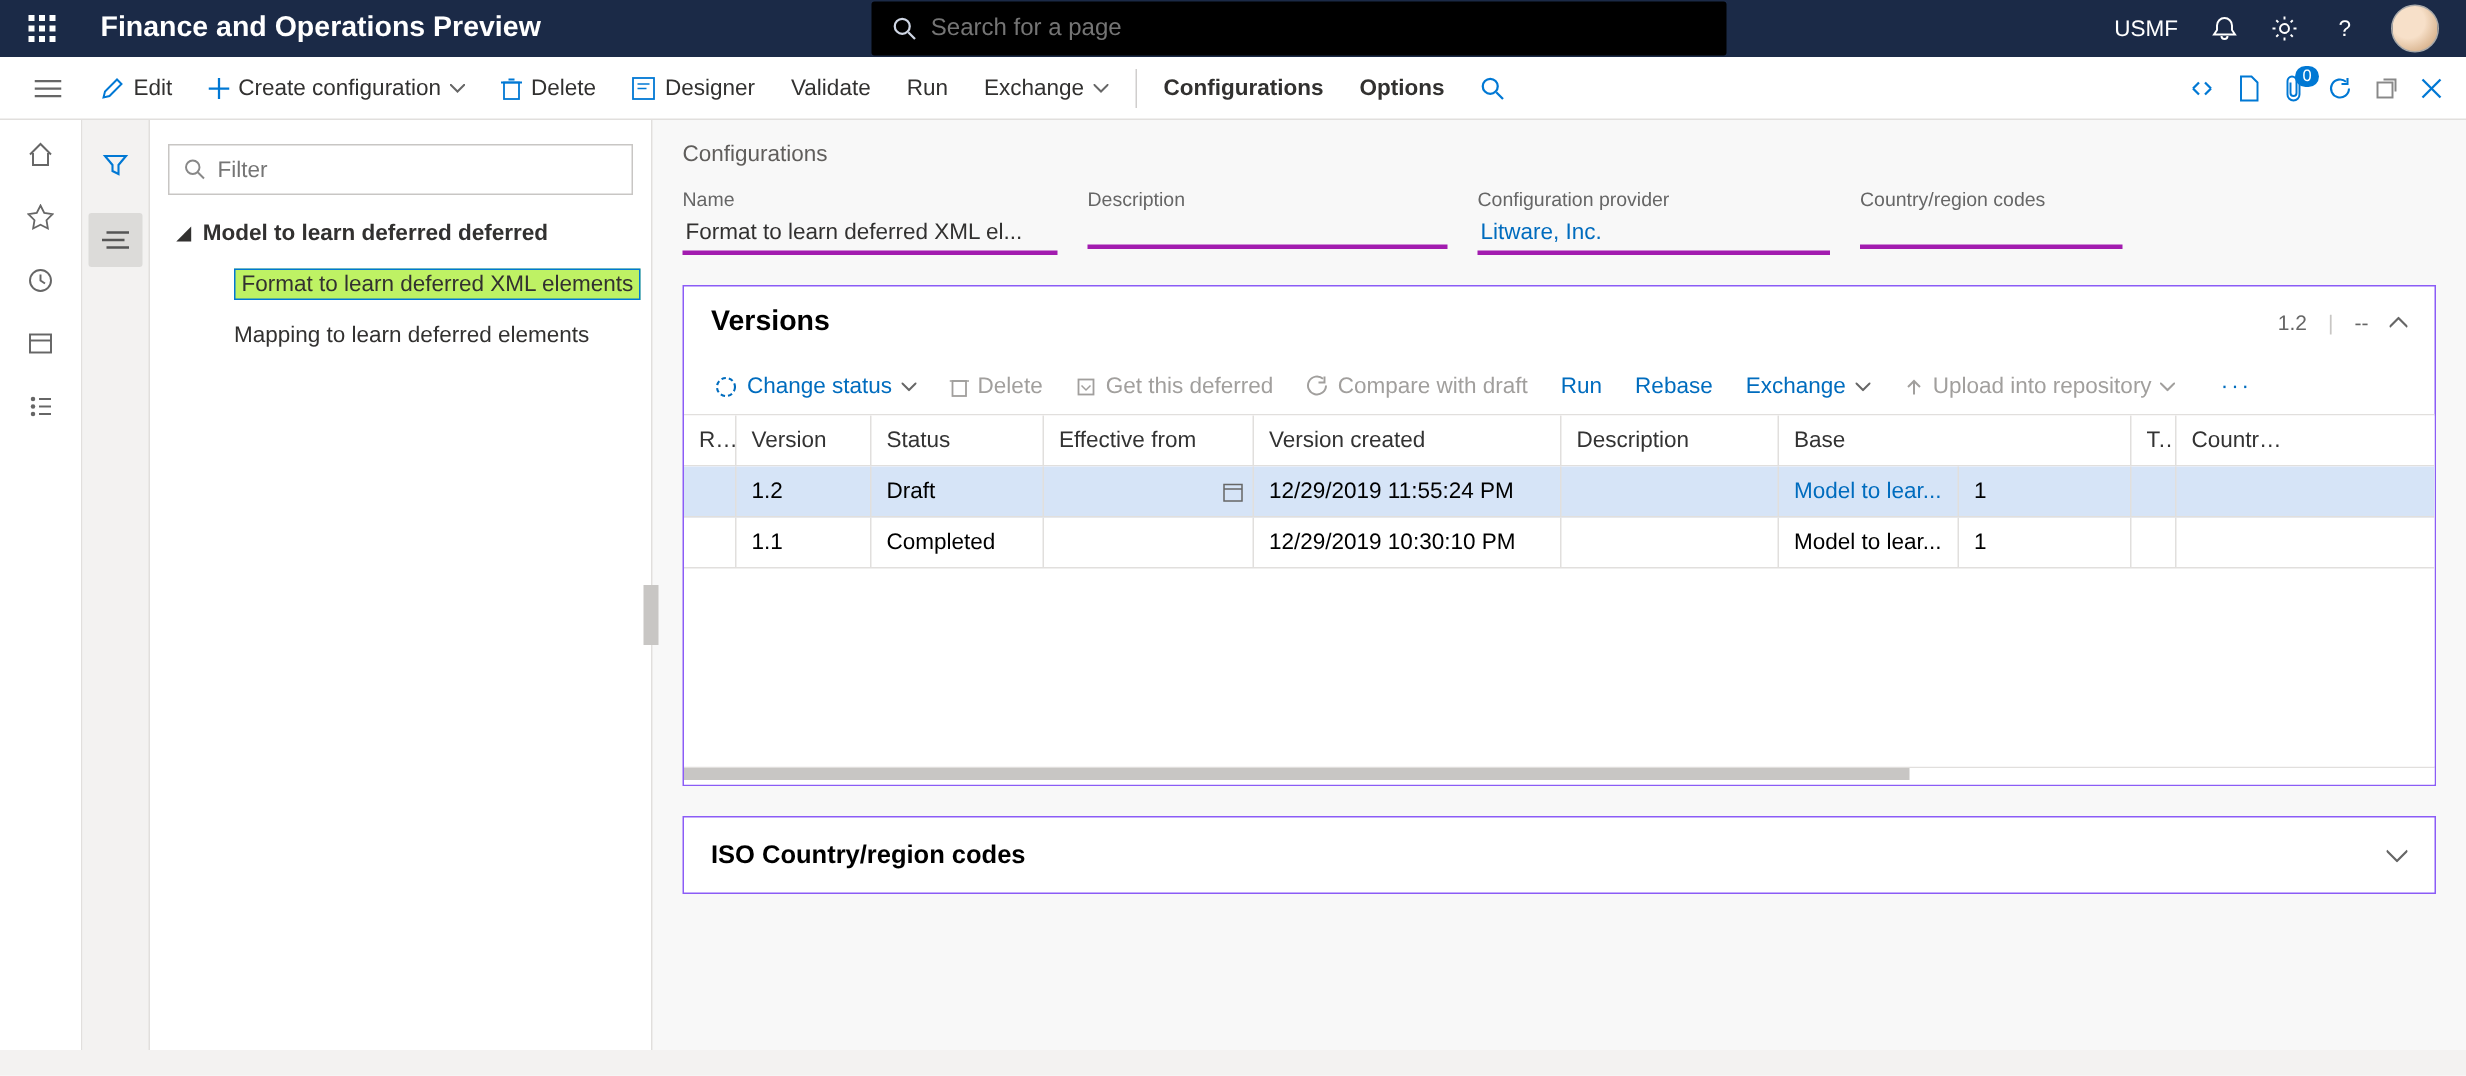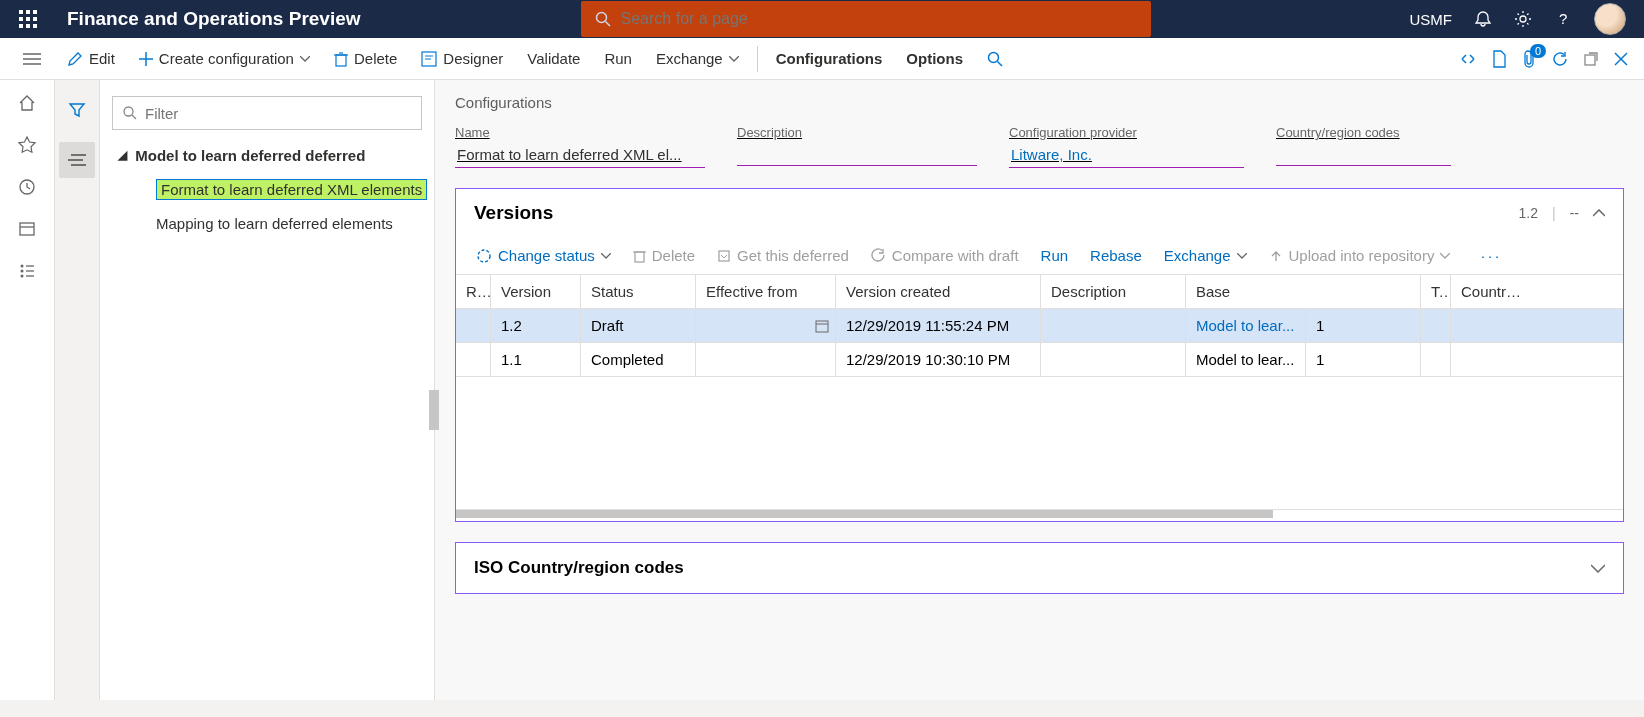--- a/index.html
+++ b/index.html
@@ -2,21 +2,21 @@
 <html><head>
 <meta charset="utf-8">
 <style>
   * { box-sizing: border-box; margin: 0; padding: 0; font-family: "Segoe UI", Arial, sans-serif; }
   body { width: 1644px; height: 717px; overflow: hidden; background: #f3f2f1; }
 
   
   .topbar { background: #1b2a47; height: 38px; display: flex; align-items: center; color: #fff; }
   .waffle { width: 55px; display:flex; align-items:center; justify-content:center; }
   .app-title { font-size: 19px; font-weight: 600; margin-left: 12px; }
-  .search-container { margin-left: 220px; width: 570px; height: 36px; background: #c2410c; border-radius: 2px; display:flex; align-items:center; padding:0 14px; color:#cfd6e4; }
+  .search-container { margin-left: 220px; width: 570px; height: 36px; background: #000000; border-radius: 2px; display:flex; align-items:center; padding:0 14px; color:#cfd6e4; }
   .search-container input { flex:1; background:transparent; border:none; outline:none; color:#cfd6e4; font-size:16px; margin-left:10px;}
   .top-right { margin-left:auto; display:flex; align-items:center; gap:22px; padding-right:18px;}
   .top-right span.company { font-size:15px; }
   .avatar { width:32px; height:32px; border-radius:50%; background: radial-gradient(circle at 35% 35%, #f7e0c9 40%, #c89b6e 100%); border:1px solid #aaa;}
 
   
   .actionbar { background:#fff; height:42px; border-bottom:1px solid #e1dfdd; display:flex; align-items:center; font-size:15px; color:#323130; padding-left:8px;}
   .actionbar .left-collapse { width:47px; display:flex; justify-content:center; color:#666;}
   .ab-item { display:flex; align-items:center; gap:6px; padding:0 12px; height:100%; cursor:pointer;}
   .ab-sep{border-left:1px solid #d0cecd; margin:0 6px; height:26px;}
@@ -43,24 +43,24 @@
   .tree-row.child{ padding-left:44px;}
   .tree-row.selected{ position:relative;}
   .tree-row.selected .label-text{ background:#bef264; border:1px solid #0078d4; padding:1px 4px;}
   .caret{ margin-right:8px; font-size:12px; color:#323130;}
   .resize-handle{ position:absolute; right:-5px; top:50%; width:10px; height:40px; background:#c8c6c4; cursor:col-resize;}
 
   
   .main { flex:1; overflow:auto; background:#f8f8f8; padding-bottom:20px;}
   .main-head{ padding:14px 20px 4px 20px;}
   .main-head .title{ font-size:15px; color:#605e5c;}
-  .fields{ display:flex; gap:32px; padding:10px 20px 20px 20px;text-decoration:underline;}
+  .fields{ display:flex; gap:20px; padding:10px 20px 20px 20px;}
   .field{ display:flex; flex-direction:column; gap:2px;}
   .field label{ font-size:13px; color:#666;}
-  .field .val{ font-size:15px; color:#323130; border-bottom:1px solid #a21caf; padding:4px 2px; min-height:24px; white-space:nowrap; overflow:hidden; text-overflow:ellipsis;}
+  .field .val{ font-size:15px; color:#323130; border-bottom:3px solid #a21caf; padding:4px 2px; min-height:24px; white-space:nowrap; overflow:hidden; text-overflow:ellipsis;}
   .field .link{ color:#006cbe;}
   .f-name{width:250px;} .f-desc{width:240px;} .f-ctry{width:175px;} .f-prov{width:235px;}
 
   
   .card{ background:#fff; border:1px solid #8b5cf6; margin:0 20px 20px 20px;}
   .card-head{ display:flex; align-items:center; height:48px; padding:0 18px; border-bottom:none;}
   .card-head .ctitle{ font-size:19px; font-weight:600;}
   .card-head .right-info{ margin-left:auto; display:flex; align-items:center; gap:14px; color:#666; font-size:14px;}
   .vtoolbar{ display:flex; align-items:center; gap:22px; padding:10px 20px; font-size:15px;}
   .vtoolbar .tool{ display:flex; align-items:center; gap:6px; cursor:pointer;}

